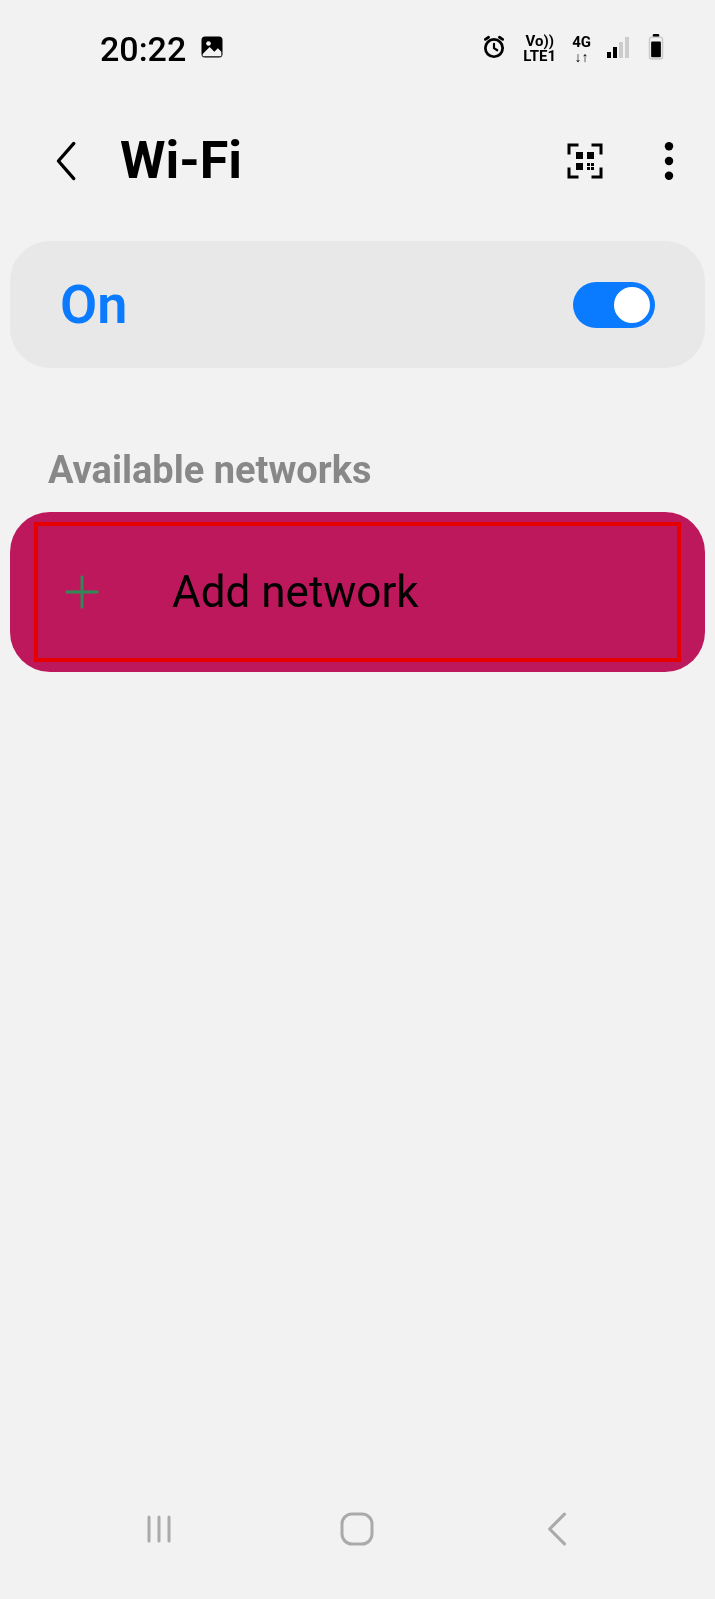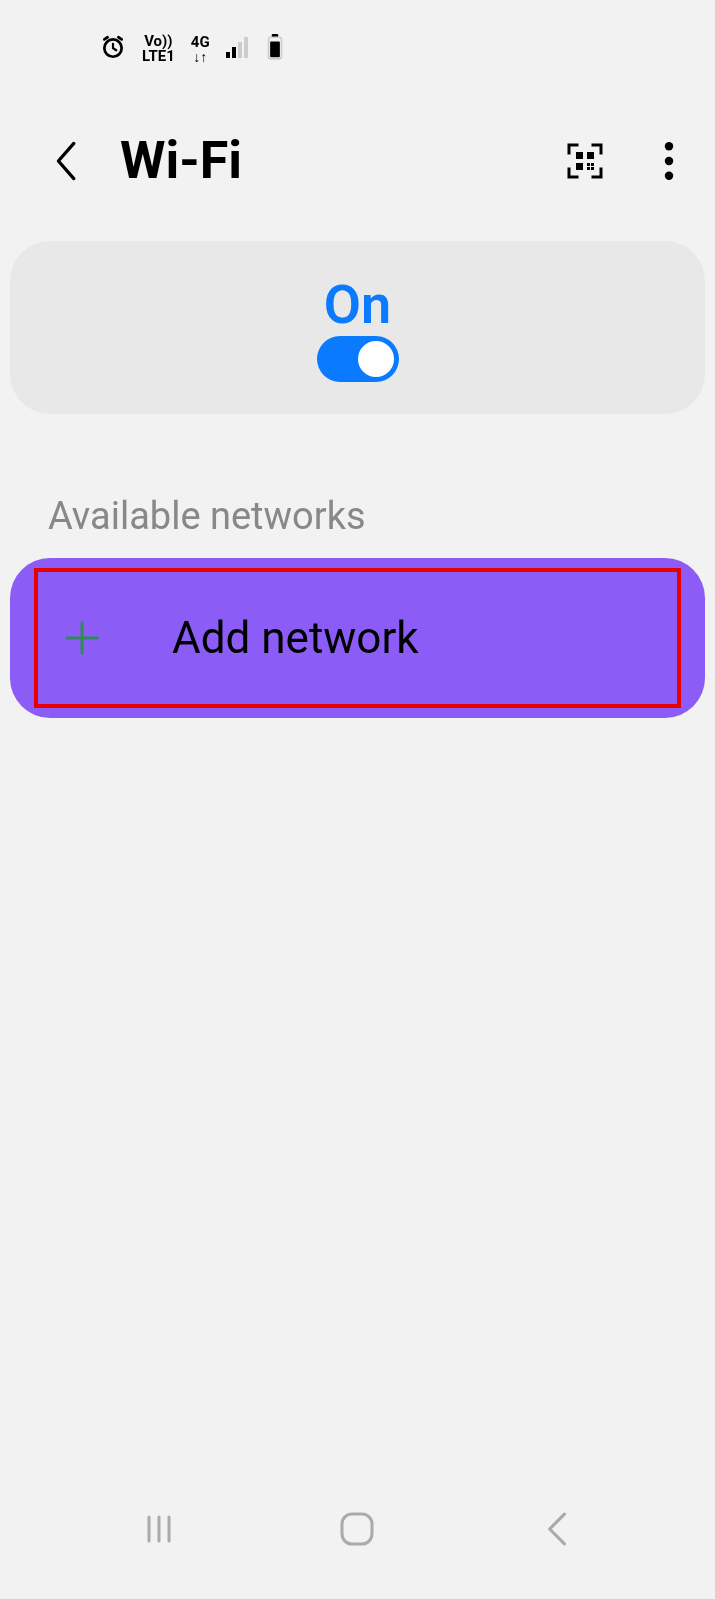--- a/index.html
+++ b/index.html
@@ -74,21 +74,20 @@
       cursor: pointer;
     }
     .wifi-toggle-card {
       margin: 20px 10px;
       background: #e8e8e8;
       border-radius: 40px;
       padding: 32px 50px;
       display: flex;
       align-items: center;
       justify-content: space-between;
-      flex-direction: column;
     }
     .wifi-status {
       font-size: 54px;
       font-weight: 600;
       color: #0a7aff;
     }
     .toggle {
       width: 82px;
       height: 46px;
       background: #0a7aff;
@@ -101,26 +100,26 @@
       height: 40px;
       background: #fff;
       border-radius: 50%;
       position: absolute;
       top: 3px;
       right: 3px;
       border: 2px solid #0a7aff;
     }
     .section-header {
       font-size: 38px;
-      font-weight: 400;
+      font-weight: 700;
       color: #888;
       padding: 60px 32px 20px 48px;
     }
     .network-card {
-      background: #8b5cf6;
+      background: #be185d;
       border-radius: 40px;
       margin: 0 10px;
       padding: 10px 0;
     }
     .add-network-row {
       display: flex;
       align-items: center;
       padding: 40px 24px;
       cursor: pointer;
       margin: 0 24px;
@@ -168,20 +167,30 @@
     }
     .network-label {
       font-size: 15px;
       font-weight: 700;
     }
   </style>
 </head>
 <body>
 
 <div class="status-bar">
+  <div class="status-left">
+    <span class="status-time">20:22</span>
+    <span class="status-icon">
+      <svg width="28" height="28" viewBox="0 0 24 24" fill="#000">
+        <rect x="3" y="3" width="18" height="18" rx="3" fill="#000"></rect>
+        <circle cx="9" cy="9" r="2" fill="#f2f2f2"></circle>
+        <path d="M4 18 L10 12 L14 16 L17 13 L20 16 L20 20 L4 20 Z" fill="#f2f2f2"></path>
+      </svg>
+    </span>
+  </div>
   <div class="status-right">
     <span class="status-icon">
       <svg width="26" height="26" viewBox="0 0 24 24" fill="#000">
         <circle cx="12" cy="13" r="8" fill="none" stroke="#000" stroke-width="2.5"></circle>
         <path d="M12 9 L12 13 L15 15" stroke="#000" stroke-width="2" fill="none" stroke-linecap="round"></path>
         <path d="M4 5 L7 3 M20 5 L17 3" stroke="#000" stroke-width="2.5" stroke-linecap="round"></path>
       </svg>
     </span>
     <span class="network-stack">
       <span class="network-label">Vo))</span>

